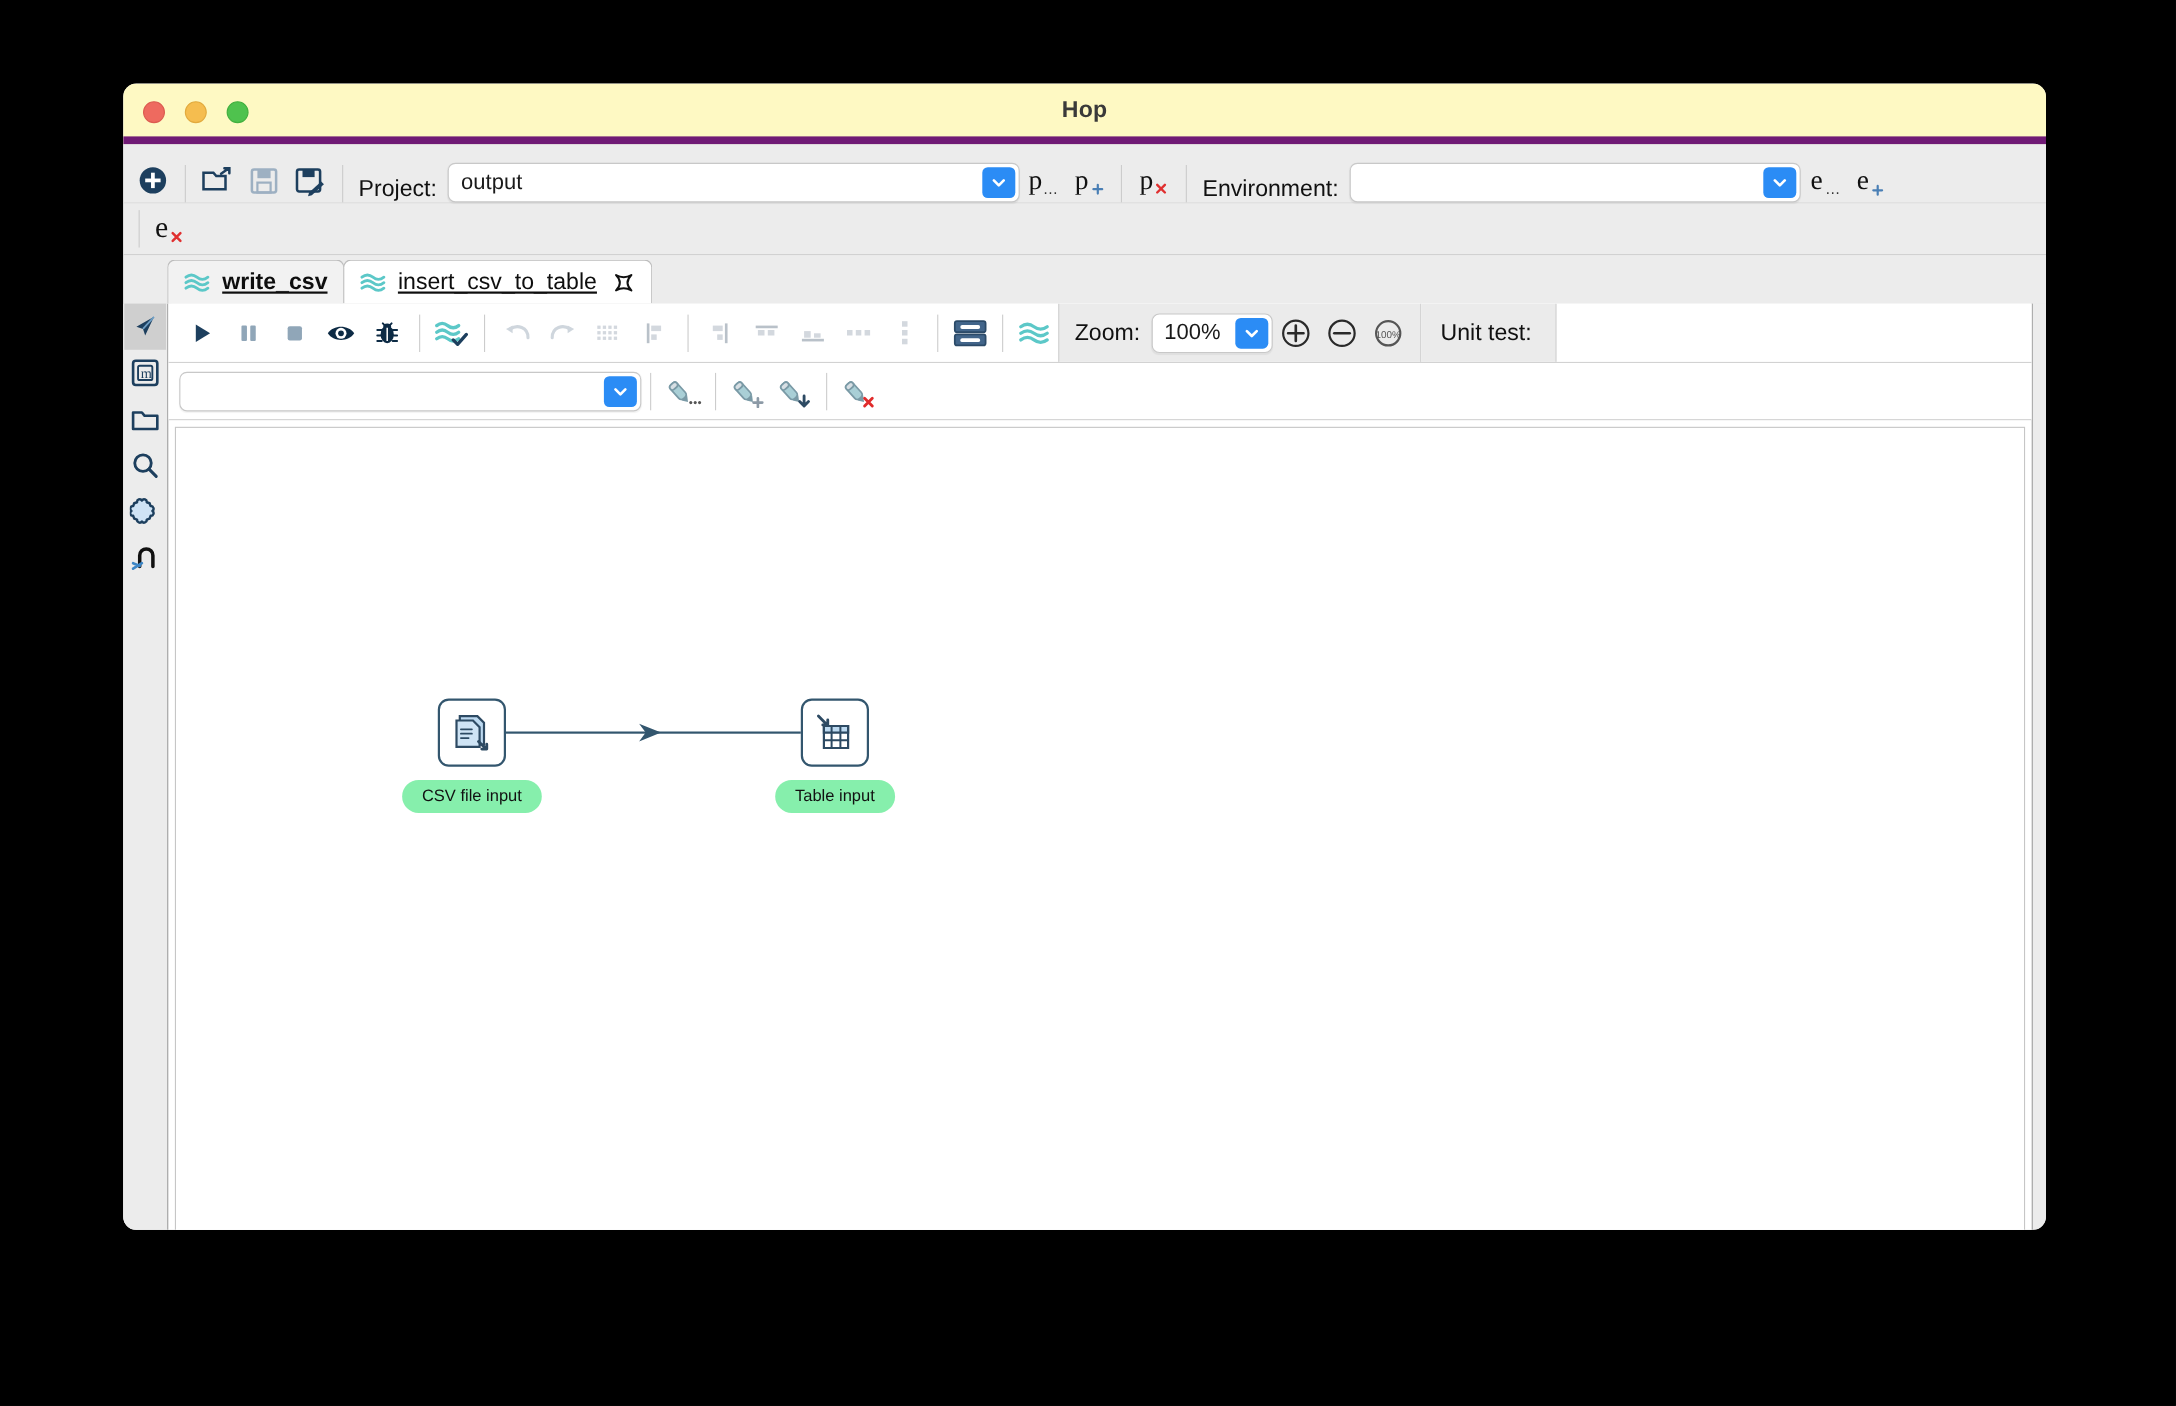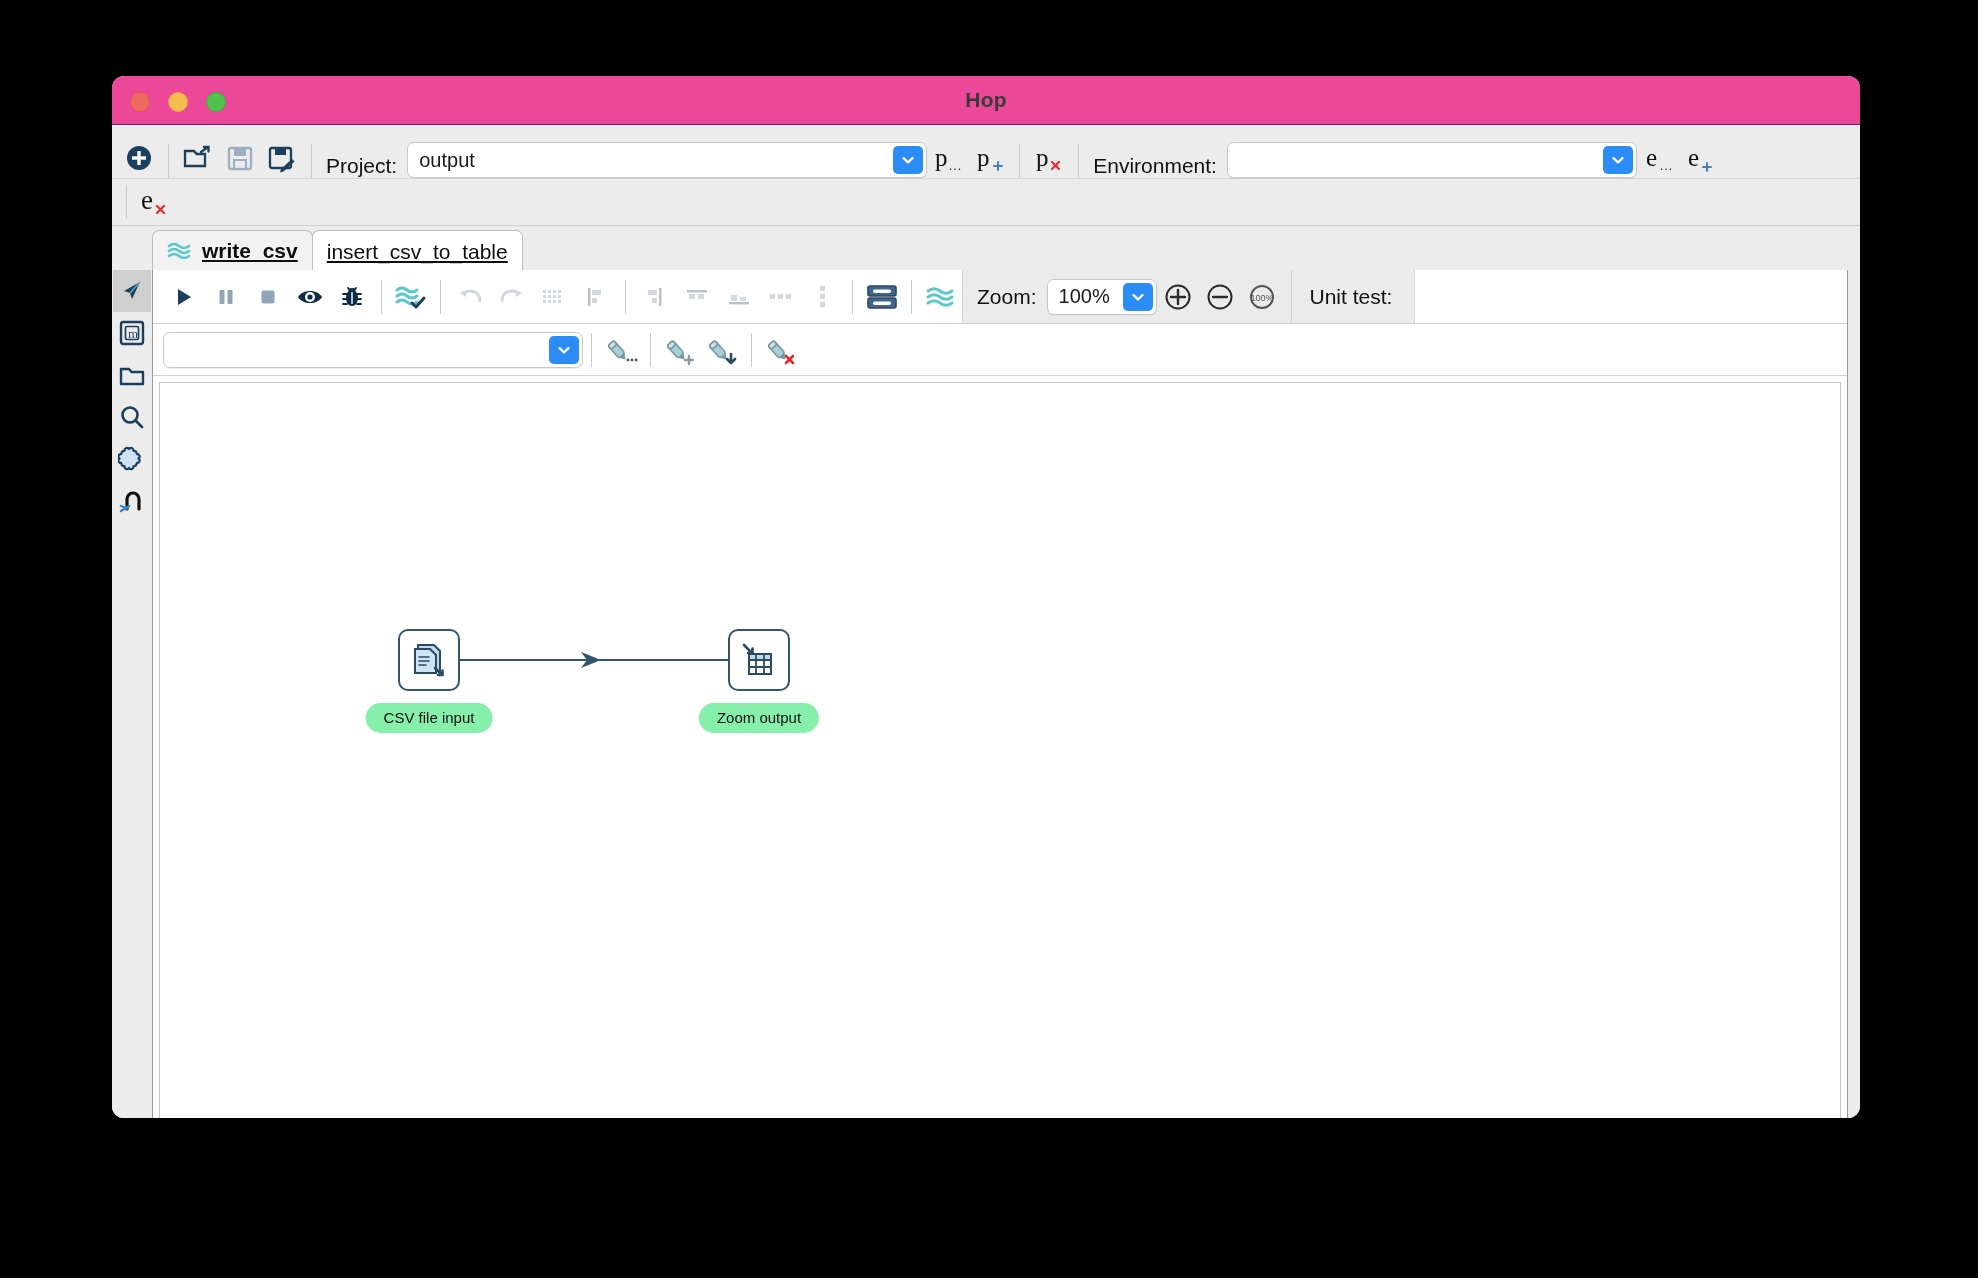--- a/index.html
+++ b/index.html
@@ -29,22 +29,22 @@
     background: #ececec;
     border-radius: 12px;
     box-shadow: 0 6px 26px rgba(0,0,0,0.55);
     overflow: hidden;
   }
 
   
   #titlebar {
     position: relative;
     height: 48px;
-    background: #ec4899;
-    border-bottom: 1px solid #701a75;
+    background: #fef9c3;
+    border-bottom: 7px solid #701a75;
   }
   .traffic {
     position: absolute;
     top: 16px;
     width: 18px;
     height: 18px;
     border-radius: 50%;
   }
   .traffic.close  { left: 18px;  background: #ee6a5f; border: 1px solid #dc5b50; }
   .traffic.min    { left: 56px;  background: #f5bd4f; border: 1px solid #e2aa3d; }
@@ -156,21 +156,21 @@
     border: 1px solid #bdbdbd;
     border-bottom: none;
     border-top-left-radius: 7px;
     border-top-right-radius: 7px;
     box-sizing: border-box;
     margin-right: -1px;
     font-size: 21px;
     color: #0e0e0e;
   }
   .tab.inactive { background: #f2f2f2; font-weight: bold; }
-  .tab.active   { background: #ffffff; flex-direction: column; }
+  .tab.active   { background: #ffffff; }
   .tab .tlabel { white-space: nowrap; text-decoration: underline; }
 
   
   #body {
     position: relative;
     display: flex;
     height: 892px;
     background: #ececec;
   }
   #sidebar {
@@ -746,20 +746,20 @@
 
           <div class="node" style="left:568px; top:246px;">
             <div class="nbox">
               <svg width="44" height="44" viewBox="0 0 44 44">
                 <path d="M12 16 h22 v20 h-22 z" fill="#ffffff" stroke="#2d4a63" stroke-width="2"></path>
                 <path d="M12 16 h22 v6 h-22 z" fill="#bcd9f0" stroke="#2d4a63" stroke-width="2"></path>
                 <path d="M19 16 v20 M27 16 v20 M12 29 h22" stroke="#2d4a63" stroke-width="1.8"></path>
                 <path d="M7 7 l8 8 M11 15 h4.5 v-4.5" stroke="#2d4a63" stroke-width="2.6" fill="none" stroke-linecap="round" stroke-linejoin="round"></path>
               </svg>
             </div>
-            <div class="nlabel">Zoom output</div>
+            <div class="nlabel">Table input</div>
           </div>
 
         </div>
       </div>
     </div>
   </div>
 </div>
 
 </body></html>

